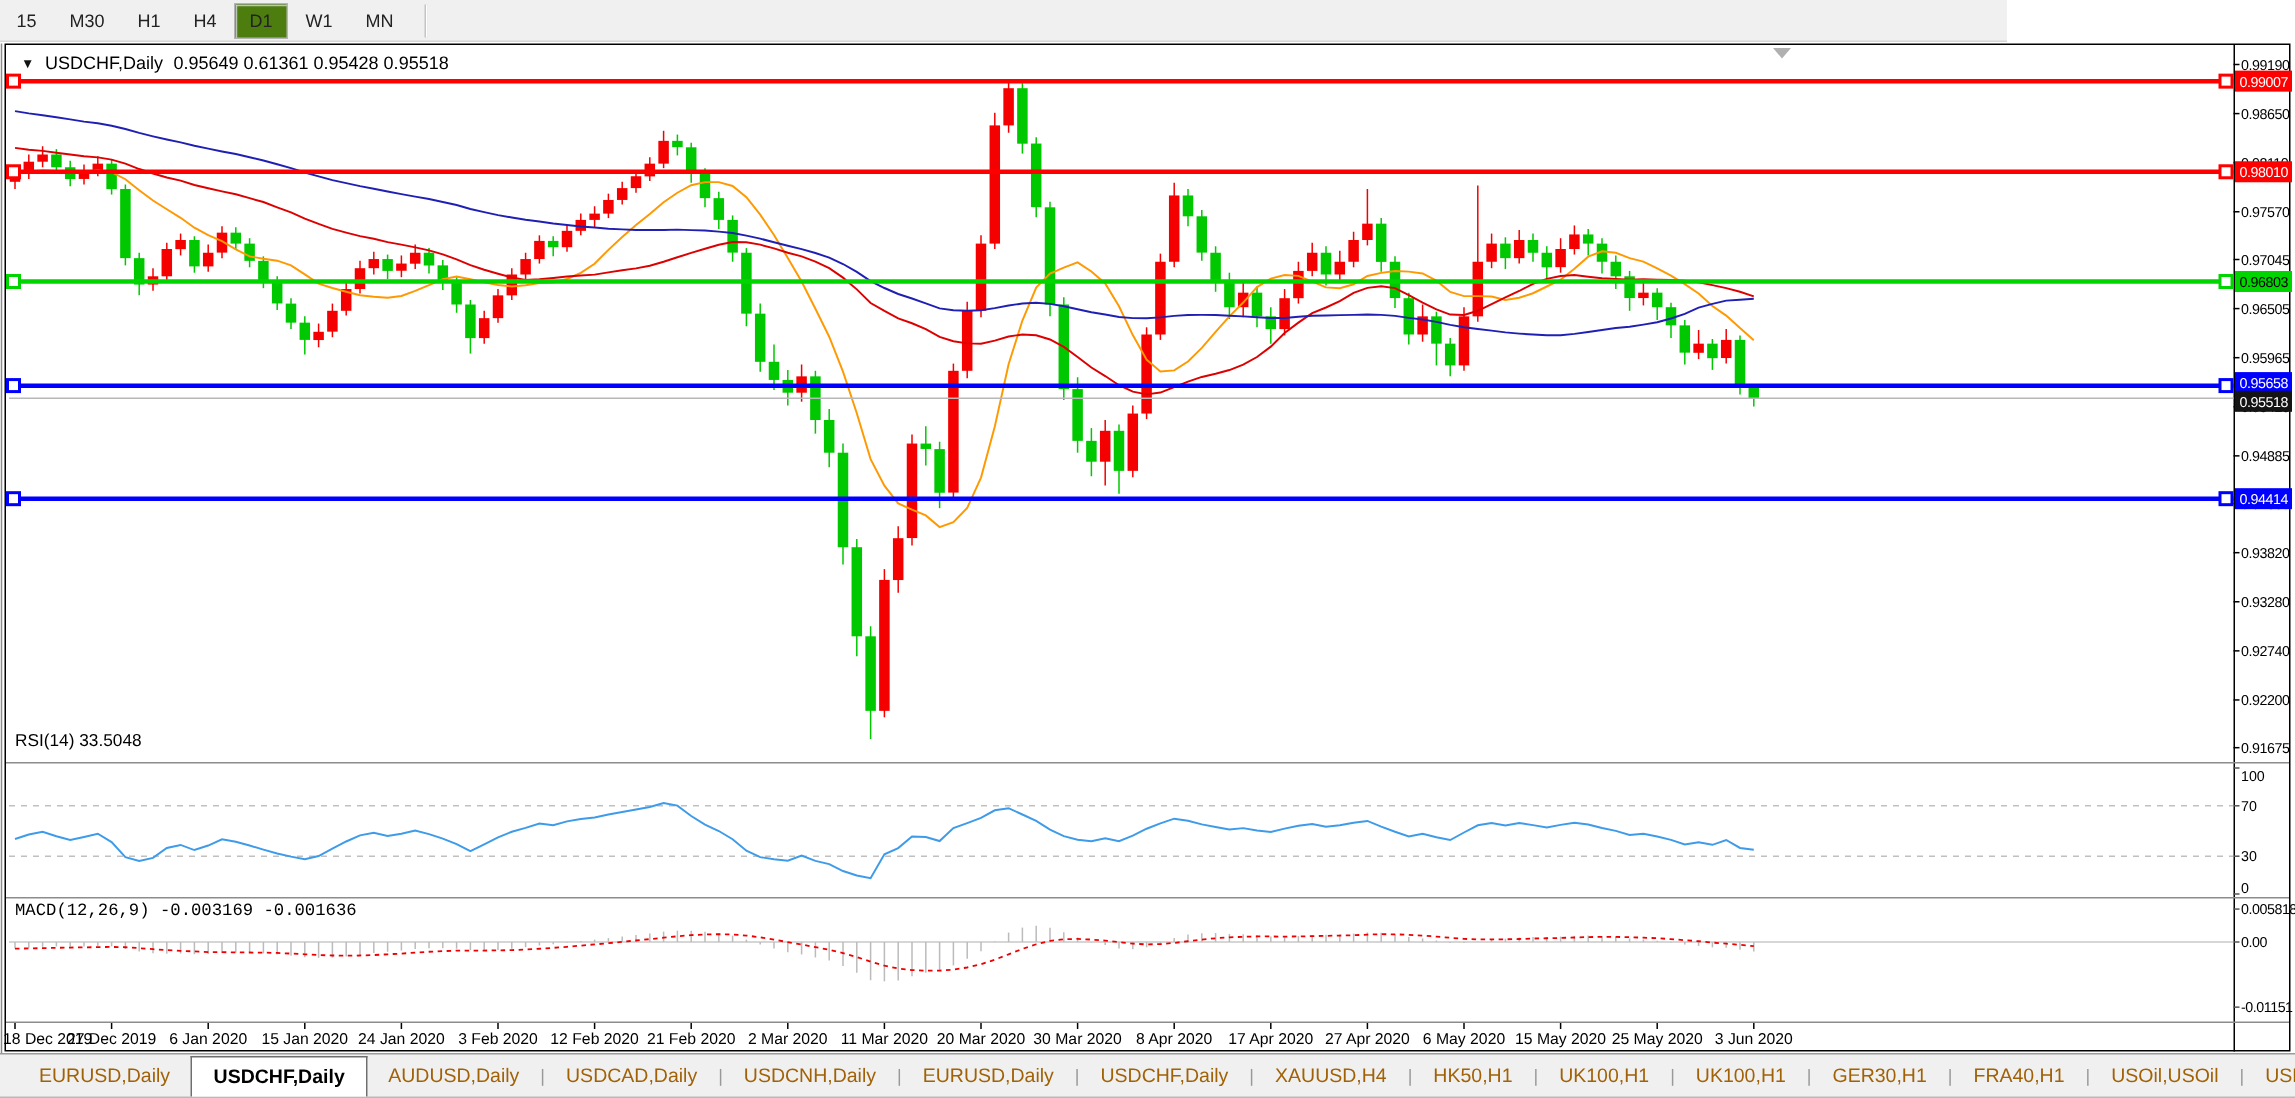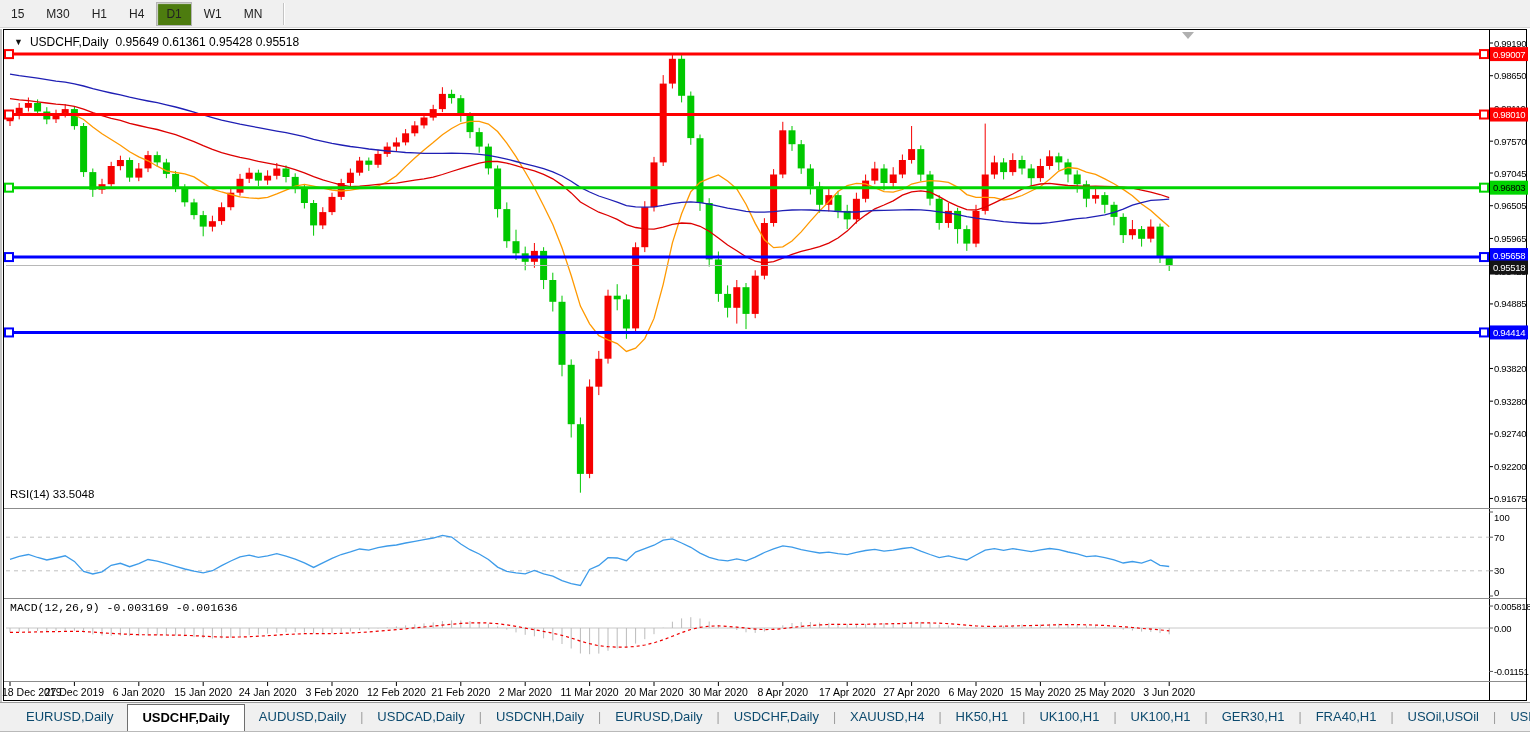--- a/index.html
+++ b/index.html
@@ -1,37 +1,37 @@
 <!DOCTYPE html>
 <html><head>
 <meta charset="utf-8">
 <style>
   html,body{margin:0;padding:0;background:#fff;width:1530px;height:732px;overflow:hidden;
     font-family:"Liberation Sans",sans-serif;position:relative;}
   #stage{position:absolute;left:0;top:0;width:1530px;height:732px;}
   
-  .toolbar{position:absolute;left:0;top:0;width:1530px;height:28px;background:#f0f0f0;
+  .toolbar{position:absolute;left:0;top:0;width:1338px;height:28px;background:#f0f0f0;
     border-bottom:1px solid #d6d6d6;display:flex;align-items:center;z-index:5;box-sizing:border-box;text-align:right;}
   .tf-btn{font-size:12px;color:#222;padding:4px 9px;margin:0 1px;border:1px solid transparent;cursor:default;}
   .tf-btn.active{background:#4d7c0f;border:1px solid #b4b4b4;box-shadow:inset 1px 1px 1px #d8d8d8;}
   .tf-sep{width:1px;height:22px;background:#c4c4c4;border-right:1px solid #fff;margin-left:10px;}
   
   #chart-svg{position:absolute;left:0;top:0;z-index:1;font-family:"Liberation Sans",sans-serif;}
   
   .chart-title{position:absolute;left:14px;top:35px;z-index:4;font-size:12px;color:#000;
     display:flex;align-items:center;gap:7px;white-space:nowrap;}
   .chart-title .dd{font-size:9px;color:#111;}
   .panel-label{position:absolute;left:10px;z-index:4;font-size:11.5px;color:#000;white-space:nowrap;}
   #rsi-label{top:488px;}
   #macd-label{top:601px;font-family:Liberation Mono, monospace;}
   
   .tabbar{position:absolute;left:0;top:702px;width:1530px;height:30px;background:#f0f0f0;
     border-top:1px solid #9a9a9a;border-bottom:1px solid #b9b9b9;display:flex;align-items:stretch;
     z-index:5;box-sizing:border-box;padding-left:12px;}
-  .tab{font-size:13px;color:#0c4a6e;padding:6px 14px 0 14px;white-space:nowrap;cursor:default;}
+  .tab{font-size:13px;color:#a16207;padding:6px 14px 0 14px;white-space:nowrap;cursor:default;}
   .tab.active{background:#fff;border:1px solid #6e6e6e;border-bottom:none;font-weight:bold;color:#000;
     margin-top:1px;padding-top:5px;}
   .tab-div{color:#999;font-size:12px;padding-top:7px;}
 </style>
 </head>
 <body>
 
 <div id="stage">
   <svg id="chart-svg" width="1530" height="732" viewBox="0 0 1530 732">
       <g>

